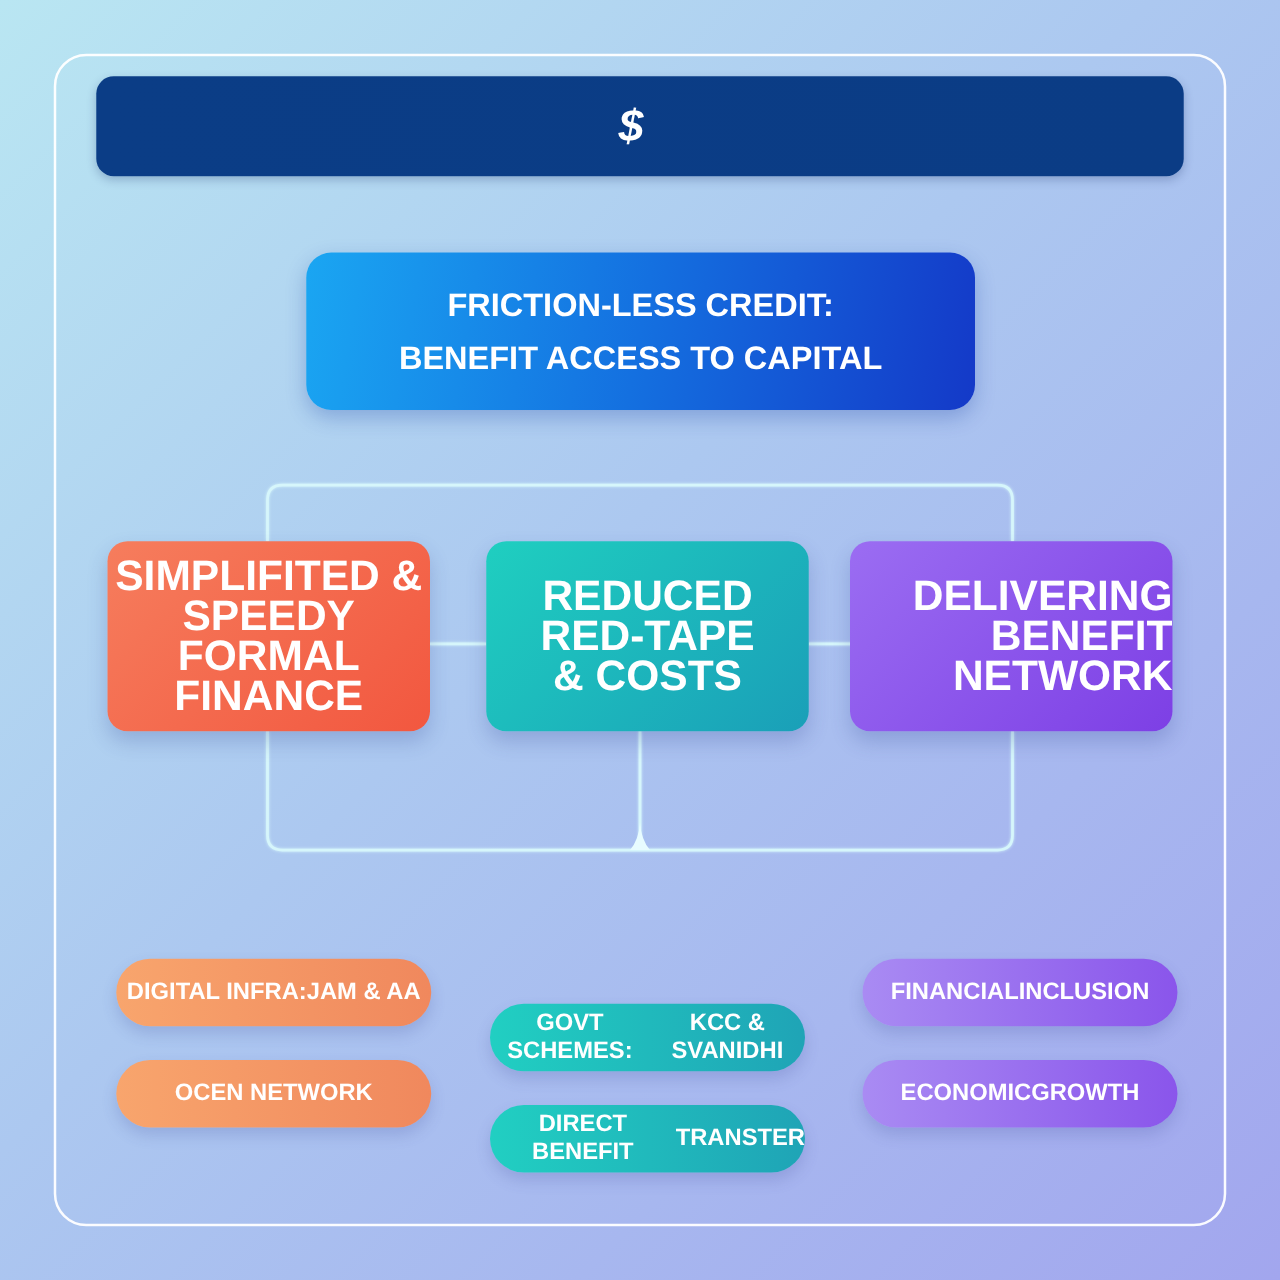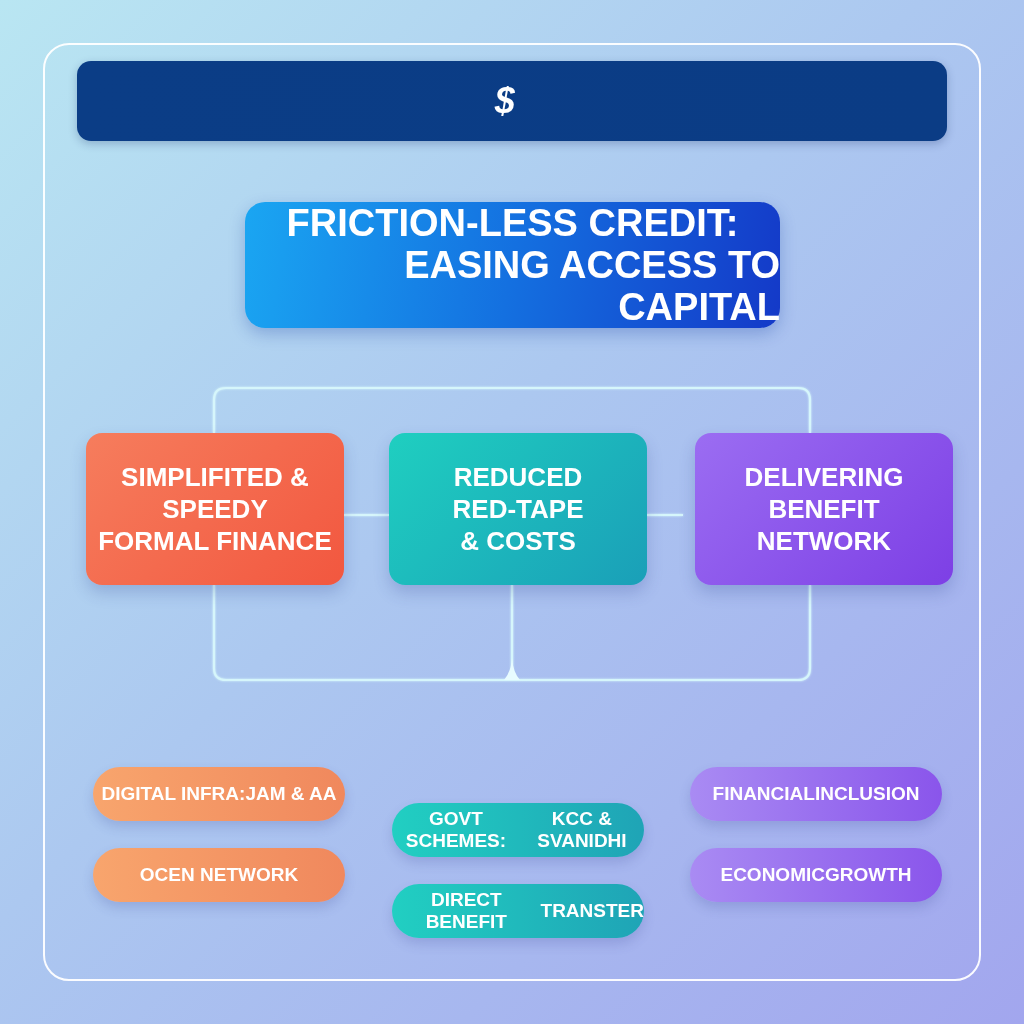--- a/index.html
+++ b/index.html
@@ -21,33 +21,33 @@
     display: flex; align-items: center; justify-content: center;
     color: #fff; font-weight: 700; font-size: 36px; letter-spacing: 0.3px;
   }
   .title-bar .dollar { margin-right: 14px; font-style: italic; }
   .hero {
     position: absolute; left: 245px; top: 202px; width: 535px; height: 126px;
     background: linear-gradient(100deg, #1aa6f2 0%, #1470e0 50%, #1439c8 100%);
     border-radius: 20px;
     box-shadow: 0 6px 16px rgba(20,60,160,0.28);
     display: flex; flex-direction: column; align-items: center; justify-content: center;
-    color: #fff; font-weight: 700; font-size: 38px; line-height: 42px; text-align: right;
+    color: #fff; font-weight: 700; font-size: 26px; line-height: 42px; text-align: right;
   }
   svg.connectors { position: absolute; left: 0; top: 0; width: 1024px; height: 1024px; pointer-events: none; }
   .pillar {
     position: absolute; top: 433px; width: 258px; height: 152px;
     border-radius: 16px;
     box-shadow: 0 8px 16px rgba(40,60,140,0.22);
     display: flex; flex-direction: column; align-items: center; justify-content: center;
-    color: #fff; font-weight: 700; font-size: 26px; line-height: 32px; text-align: center;
+    color: #fff; font-weight: 700; font-size: 34px; line-height: 32px; text-align: center;
   }
   .pillar.orange { left: 86px; background: linear-gradient(135deg, #f67d5d 0%, #f2573f 100%); }
   .pillar.teal   { left: 389px; background: linear-gradient(135deg, #1fcfc0 0%, #1a9fb8 100%); }
-  .pillar.purple { left: 695px; background: linear-gradient(135deg, #9b6df2 0%, #7d3fe5 100%); }
+  .pillar.purple { left: 680px; background: linear-gradient(135deg, #9b6df2 0%, #7d3fe5 100%); align-items: flex-end; }
   .pill {
     position: absolute; width: 252px; height: 54px; border-radius: 27px;
     box-shadow: 0 6px 12px rgba(60,70,150,0.2);
     display: flex; align-items: center; justify-content: center;
     color: #fff; font-weight: 700; font-size: 19px; line-height: 22px; text-align: center;
   }
   .pill.orange { background: linear-gradient(90deg, #f8a56d 0%, #f0885d 100%); }
   .pill.teal   { background: linear-gradient(90deg, #21cfc2 0%, #1fa4b6 100%); margin-top: 36px; }
   .pill.purple { background: linear-gradient(90deg, #a98bf3 0%, #8a55eb 100%); }
   .col1 { left: 93px; } .col2 { left: 392px; } .col3 { left: 690px; }
@@ -57,21 +57,21 @@
 <body>
 
 <div class="frame"></div>
 
 <div class="title-bar">
   <span class="dollar">$</span>
 </div>
 
 <div class="hero">
   <div>FRICTION-LESS CREDIT:</div>
-  <div>EASING ACCESS TO CAPITAL</div>
+  <div>BENEFIT ACCESS TO CAPITAL</div>
 </div>
 
 <svg class="connectors" viewBox="0 0 1024 1024">
   <defs>
     <filter id="glow" x="-20%" y="-20%" width="140%" height="140%">
       <feGaussianBlur stdDeviation="1.2" result="b"></feGaussianBlur>
       <feMerge>
           <feMergeNode in="b"></feMergeNode>
           <feMergeNode in="SourceGraphic"></feMergeNode>
         </feMerge>

